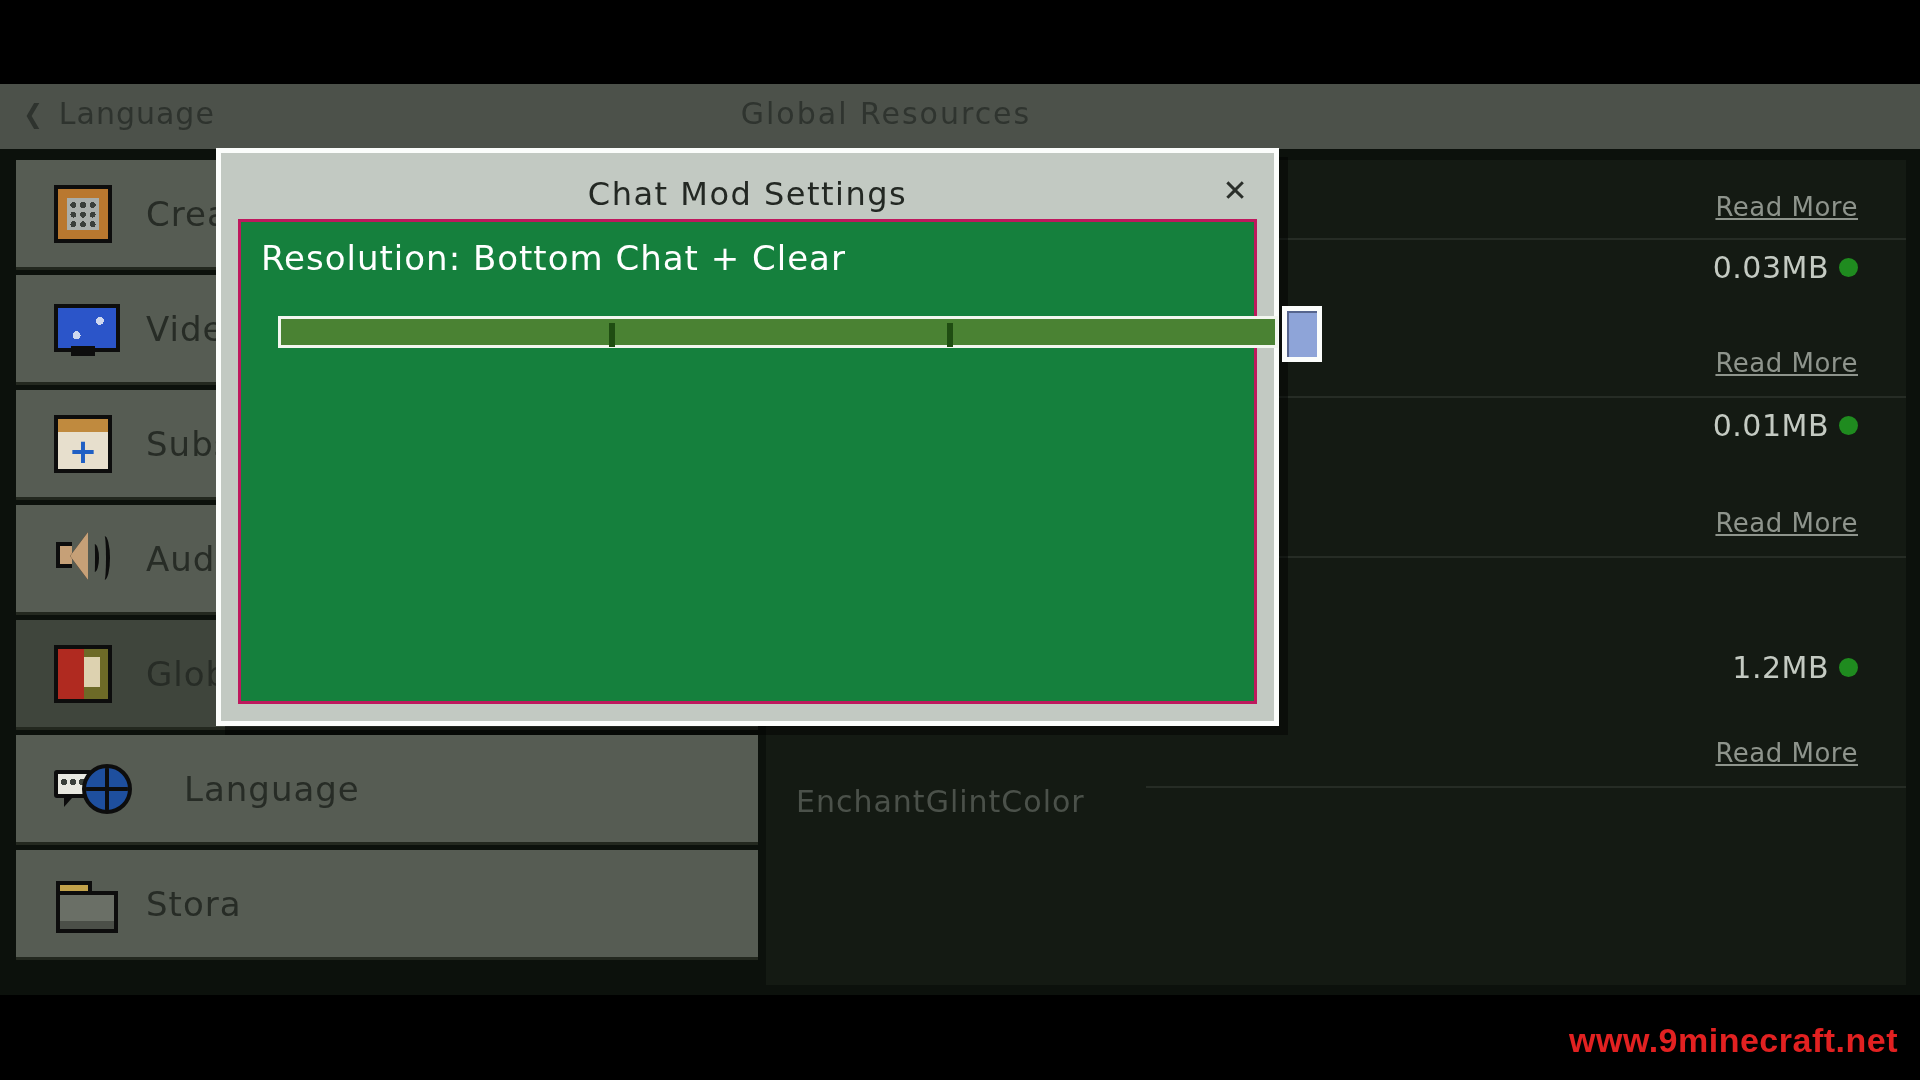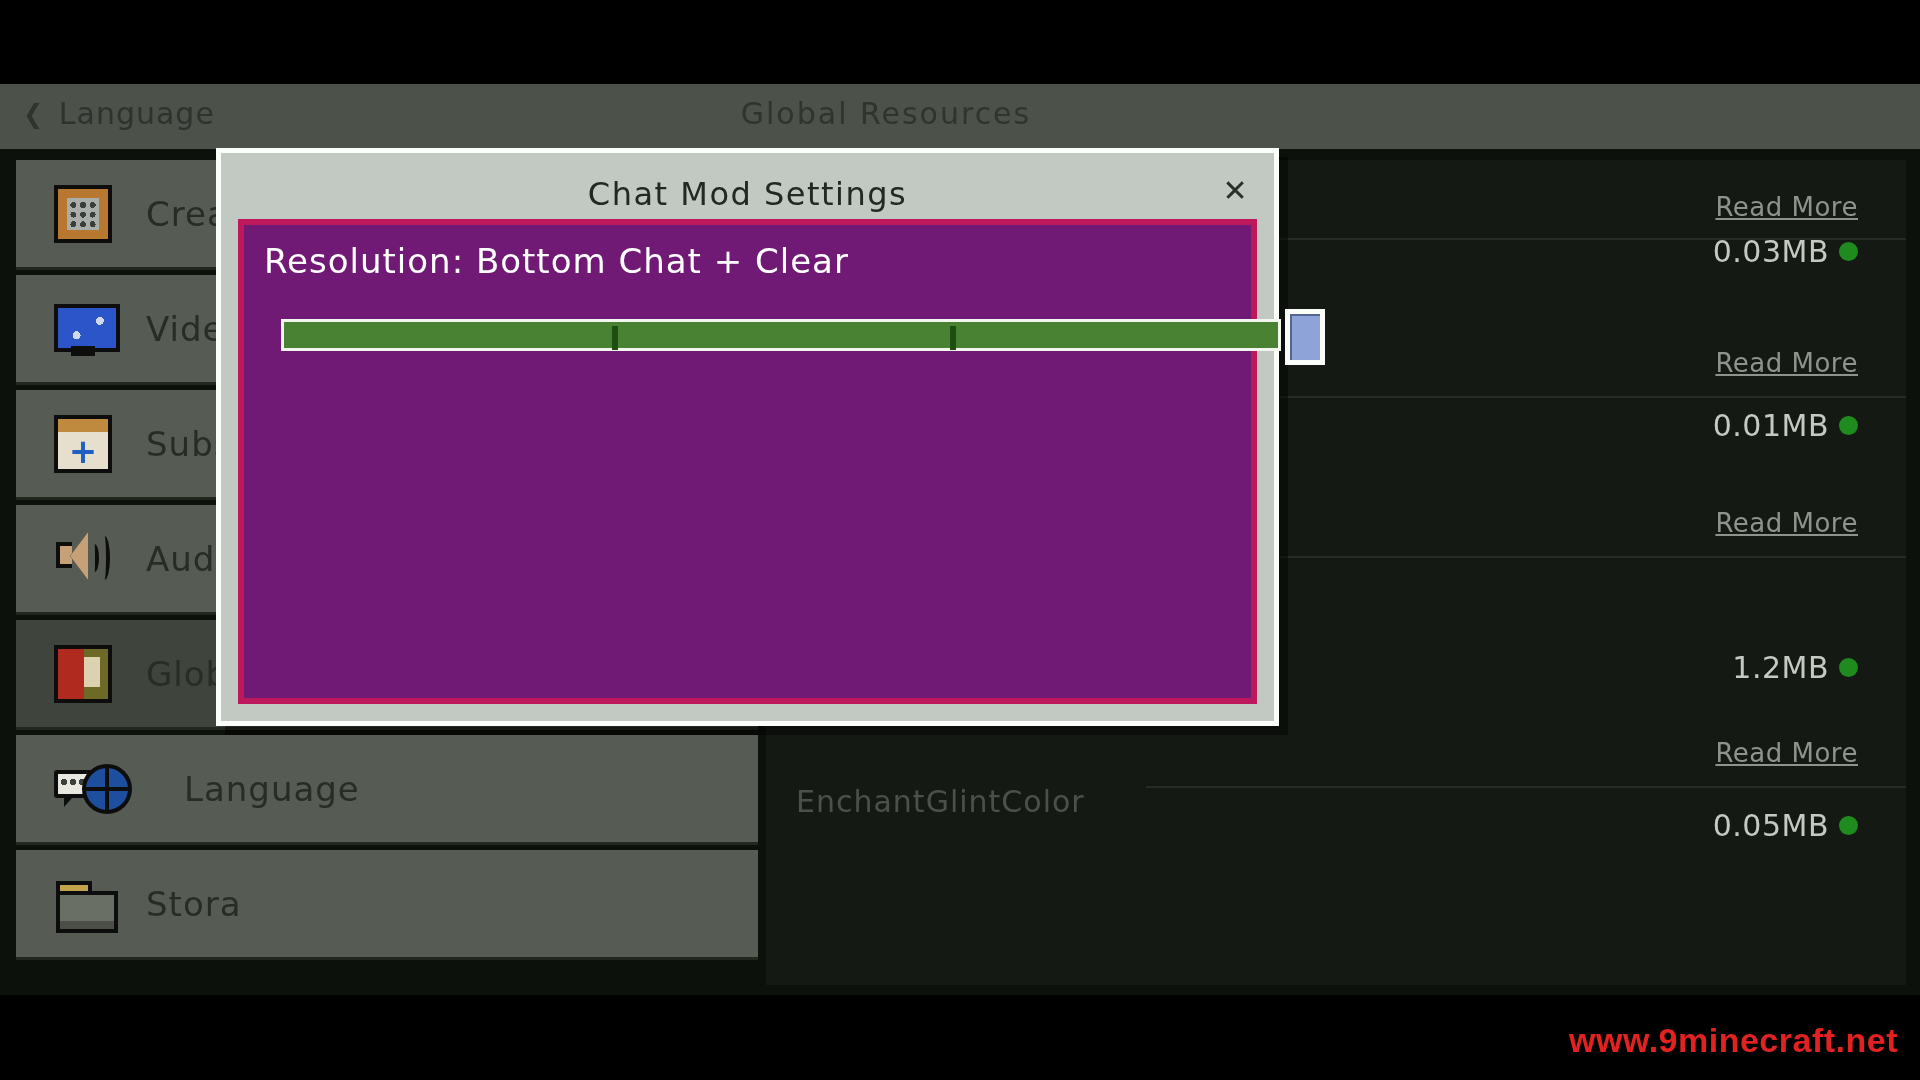--- a/index.html
+++ b/index.html
@@ -148,21 +148,21 @@
   .dialog-title{
     position:absolute; left:0; top:22px; width:100%; text-align:center;
     font-size:32px; color:#232823; letter-spacing:1.5px;
   }
   .dialog-close{
     position:absolute; right:22px; top:22px; font-size:30px; color:#2a2f2a;
     width:34px; height:34px; line-height:32px; text-align:center; cursor:pointer;
   }
   .dialog-body{
     position:absolute; left:17px; top:66px; right:17px; bottom:17px;
-    background:#701a75; border:6px solid #be185d;
+    background:#15803d; border:3px solid #be185d;
   }
   .res-label{
     position:absolute; left:20px; top:16px;
     color:#ffffff; font-size:34px; letter-spacing:1px; white-space:nowrap;
   }
   .slider-wrap{
     position:absolute; left:21px; top:84px; right:18px; height:54px;
   }
   .slider-track{
     position:absolute; left:16px; top:10px; width:1000px; height:32px;
@@ -247,21 +247,21 @@
   </div>
 
   <div class="right-panel">
 
     <div class="made-by" style="left:26px; top:-15px;">Made by Pepe</div>
 
     <div class="pack-row" style="top:32px;">
       <span class="readmore">Read More</span>
     </div>
     <div class="divider" style="top:78px;"></div>
-    <div class="pack-row" style="top:74px;">
+    <div class="pack-row" style="top:90px;">
       <span class="mbval">0.03MB</span>
       <span class="dot"></span>
     </div>
 
     <div class="pack-row" style="top:188px;">
       <span class="readmore">Read More</span>
     </div>
     <div class="divider" style="top:236px;"></div>
     <div class="pack-row" style="top:248px;">
       <span class="mbval">0.01MB</span>
@@ -277,24 +277,20 @@
       <span class="mbval">1.2MB</span>
       <span class="dot"></span>
     </div>
 
     <div class="pack-row" style="top:578px;">
       <span class="readmore">Read More</span>
     </div>
     <div class="divider" style="top:626px;"></div>
 
     <div class="pack-name" style="left:30px; top:624px;">EnchantGlintColor</div>
-    <div class="pack-row" style="top:648px;">
-      <span class="mbval">0.05MB</span>
-      <span class="dot"></span>
-    </div>
   </div>
 
   <div class="dialog">
     <div class="dialog-title">Chat Mod Settings</div>
     <div class="dialog-close">✕</div>
 
     <div class="dialog-body">
       <div class="res-label">Resolution: Bottom Chat + Clear</div>
 
       <div class="slider-wrap">

